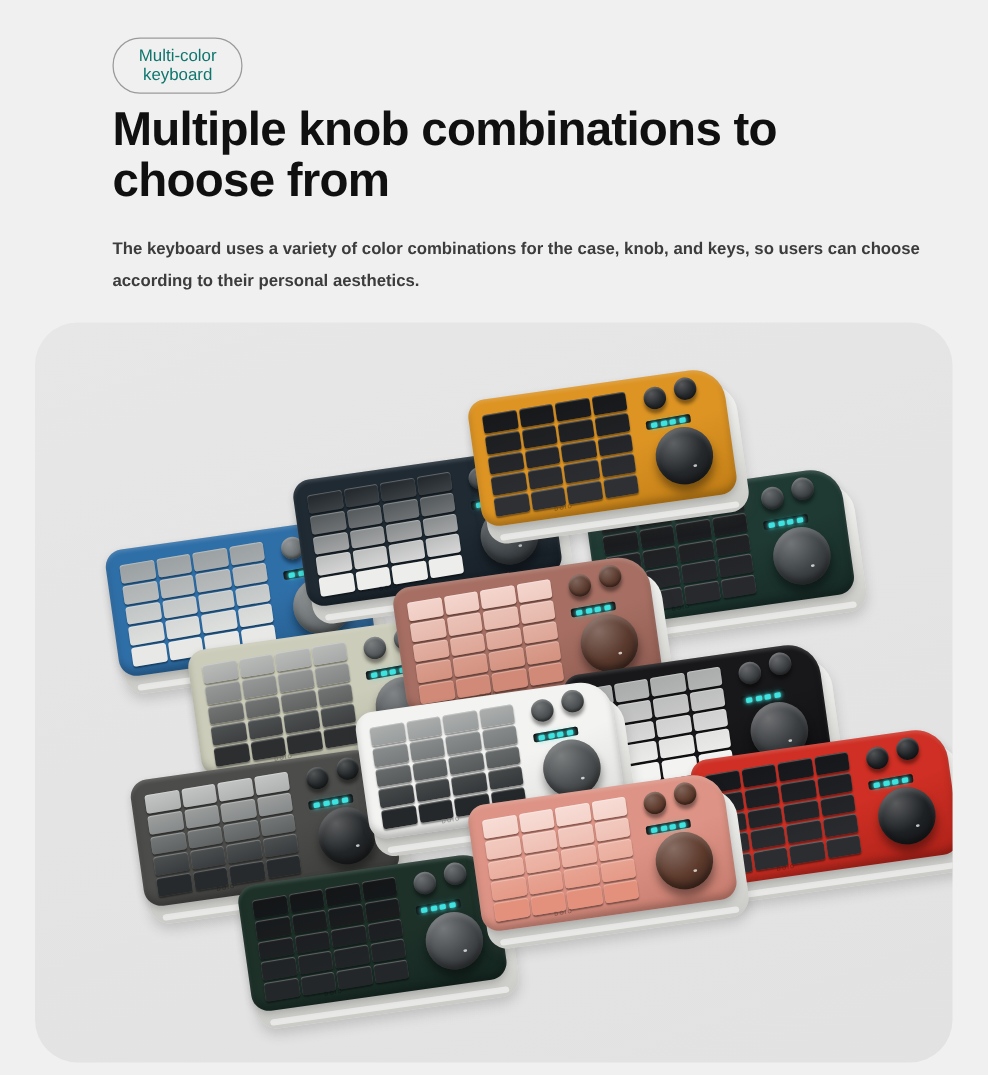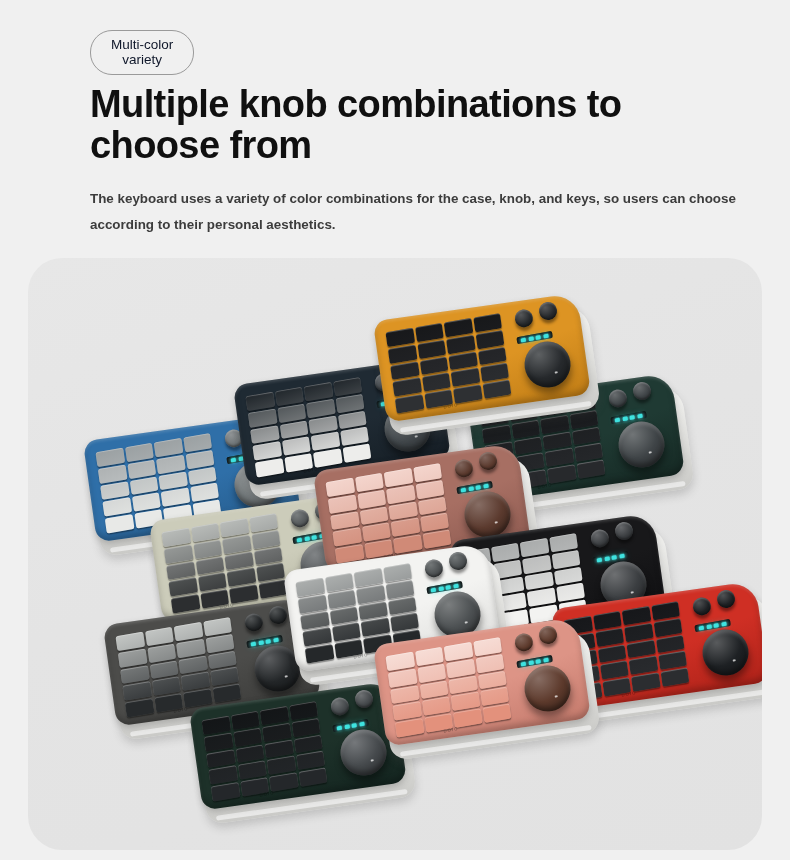--- a/index.html
+++ b/index.html
@@ -16,21 +16,21 @@
   
   .badge {
     position: absolute;
     left: 90px;
     top: 30px;
     border: 1.5px solid #9a9a9a;
     border-radius: 22px;
     padding: 6px 20px 7px;
     text-align: center;
     line-height: 1.12;
-    color: #0f172a;
+    color: #0f766e;
     font-size: 13.5px;
     font-weight: 500;
     background: transparent;
   }
   .badge .l1 { display: block; }
   .badge .l2 { display: block; }
 
   .headline {
     position: absolute;
     left: 90px;
@@ -181,21 +181,21 @@
     opacity: 0.55;
     font-family: "Liberation Sans", sans-serif;
     transform: skewY(-2deg);
   }
 </style>
 </head>
 <body>
 
 <div class="badge">
   <span class="l1">Multi-color</span>
-  <span class="l2">variety</span>
+  <span class="l2">keyboard</span>
 </div>
 
 <h1 class="headline">Multiple knob combinations to choose from</h1>
 
 <p class="subcopy">The keyboard uses a variety of color combinations for the case, knob, and keys, so users can choose according to their personal aesthetics.</p>
 
 <div class="gallery">
   <div class="stage" id="stage">
       <div class="kb" style="left: 62px; top: 168px; z-index: 4; transform: rotate(-8deg) scale(1);">
         <div class="base"></div>

